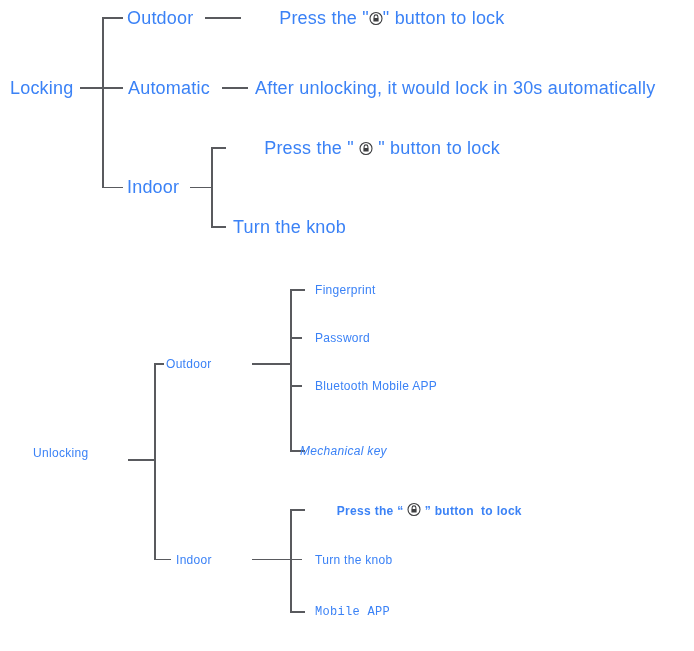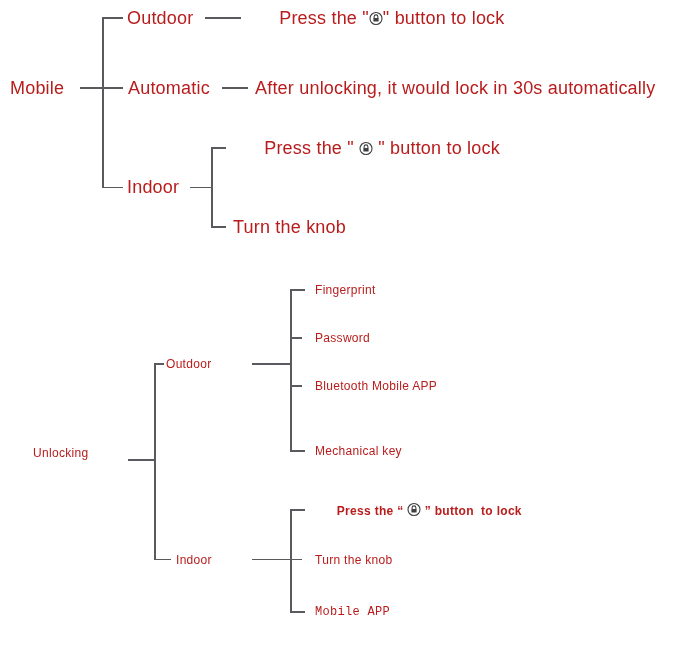--- a/index.html
+++ b/index.html
@@ -13,21 +13,21 @@
     height: 651px;
     background: #ffffff;
     font-family: "Liberation Sans", "DejaVu Sans", sans-serif;
     color: #3e3f41;
     overflow: hidden;
   }
   .txt {
     position: absolute;
     transform: translateY(-50%);
     white-space: pre;
-    color: #b91c1c;
+    color: #3b82f6;
     text-align: center;
   }
   .t-top { font-size: 18px; letter-spacing: 0.2px; }
   .t-bot { font-size: 12px; letter-spacing: 0.3px; }
   .hline {
     position: absolute;
     height: 1.5px;
     background: #595a5e;
   }
   .vline {
@@ -55,21 +55,21 @@
     <div class="hline" style="left:102px; top:17px; width:21px;"></div>
     <div class="hline" style="left:102px; top:186.5px; width:21px;"></div>
     <div class="hline" style="left:205px; top:17px; width:36px;"></div>
     <div class="hline" style="left:222px; top:87px; width:26px;"></div>
     <div class="hline" style="left:190px; top:186.5px; width:21px;"></div>
 
     <div class="vline" style="left:211px; top:147px; height:80px;"></div>
     <div class="hline" style="left:211px; top:147px; width:15px;"></div>
     <div class="hline" style="left:211px; top:226px; width:15px;"></div>
 
-    <div class="txt t-top" style="left:10px; top:88px;">Mobile</div>
+    <div class="txt t-top" style="left:10px; top:88px;">Locking</div>
 
     <div class="txt t-top" style="left:127px; top:18px;">Outdoor</div>
 
     <div class="txt t-top" style="left:248px; top:18px;">
       <span>Press the "</span><span class="lock-ic"><svg width="14" height="14" viewBox="0 0 14 14">
             <circle cx="7" cy="7" r="6" fill="none" stroke="#3e3f41" stroke-width="1.1"></circle>
             <path d="M5.1 6.6 V5.3 a1.9 1.9 0 0 1 3.8 0 V6.6" fill="none" stroke="#3e3f41" stroke-width="1.1"></path>
             <rect x="4.4" y="6.6" width="5.2" height="3.5" rx="0.4" fill="#3e3f41"></rect>
           </svg></span><span>" button to lock</span>
     </div>
@@ -111,21 +111,21 @@
     <div class="hline" style="left:290px; top:558.5px; width:12px;"></div>
     <div class="hline" style="left:290px; top:611px; width:15px;"></div>
 
     <div class="txt t-bot" style="left:33px; top:453px;">Unlocking</div>
 
     <div class="txt t-bot" style="left:166px; top:364px;">Outdoor</div>
 
     <div class="txt t-bot" style="left:315px; top:290px;">Fingerprint</div>
     <div class="txt t-bot" style="left:315px; top:338px;">Password</div>
     <div class="txt t-bot" style="left:315px; top:386px;">Bluetooth Mobile APP</div>
-    <div class="txt t-bot" style="left:315px; top:451px;">Mechanical key</div>
+    <div class="txt t-bot" style="left:300px; top:451px;font-style:italic;">Mechanical key</div>
 
     <div class="txt t-bot" style="left:176px; top:560px;">Indoor</div>
 
     <div class="txt t-bot" style="left:315px; top:510px;font-weight:bold;">
       <span>Press the “ </span><span class="lock-ic"><svg width="14" height="14" viewBox="0 0 14 14">
             <circle cx="7" cy="7" r="6" fill="none" stroke="#3e3f41" stroke-width="1.1"></circle>
             <path d="M5.1 6.6 V5.3 a1.9 1.9 0 0 1 3.8 0 V6.6" fill="none" stroke="#3e3f41" stroke-width="1.1"></path>
             <rect x="4.4" y="6.6" width="5.2" height="3.5" rx="0.4" fill="#3e3f41"></rect>
           </svg></span><span> ” button  to lock</span>
     </div>

